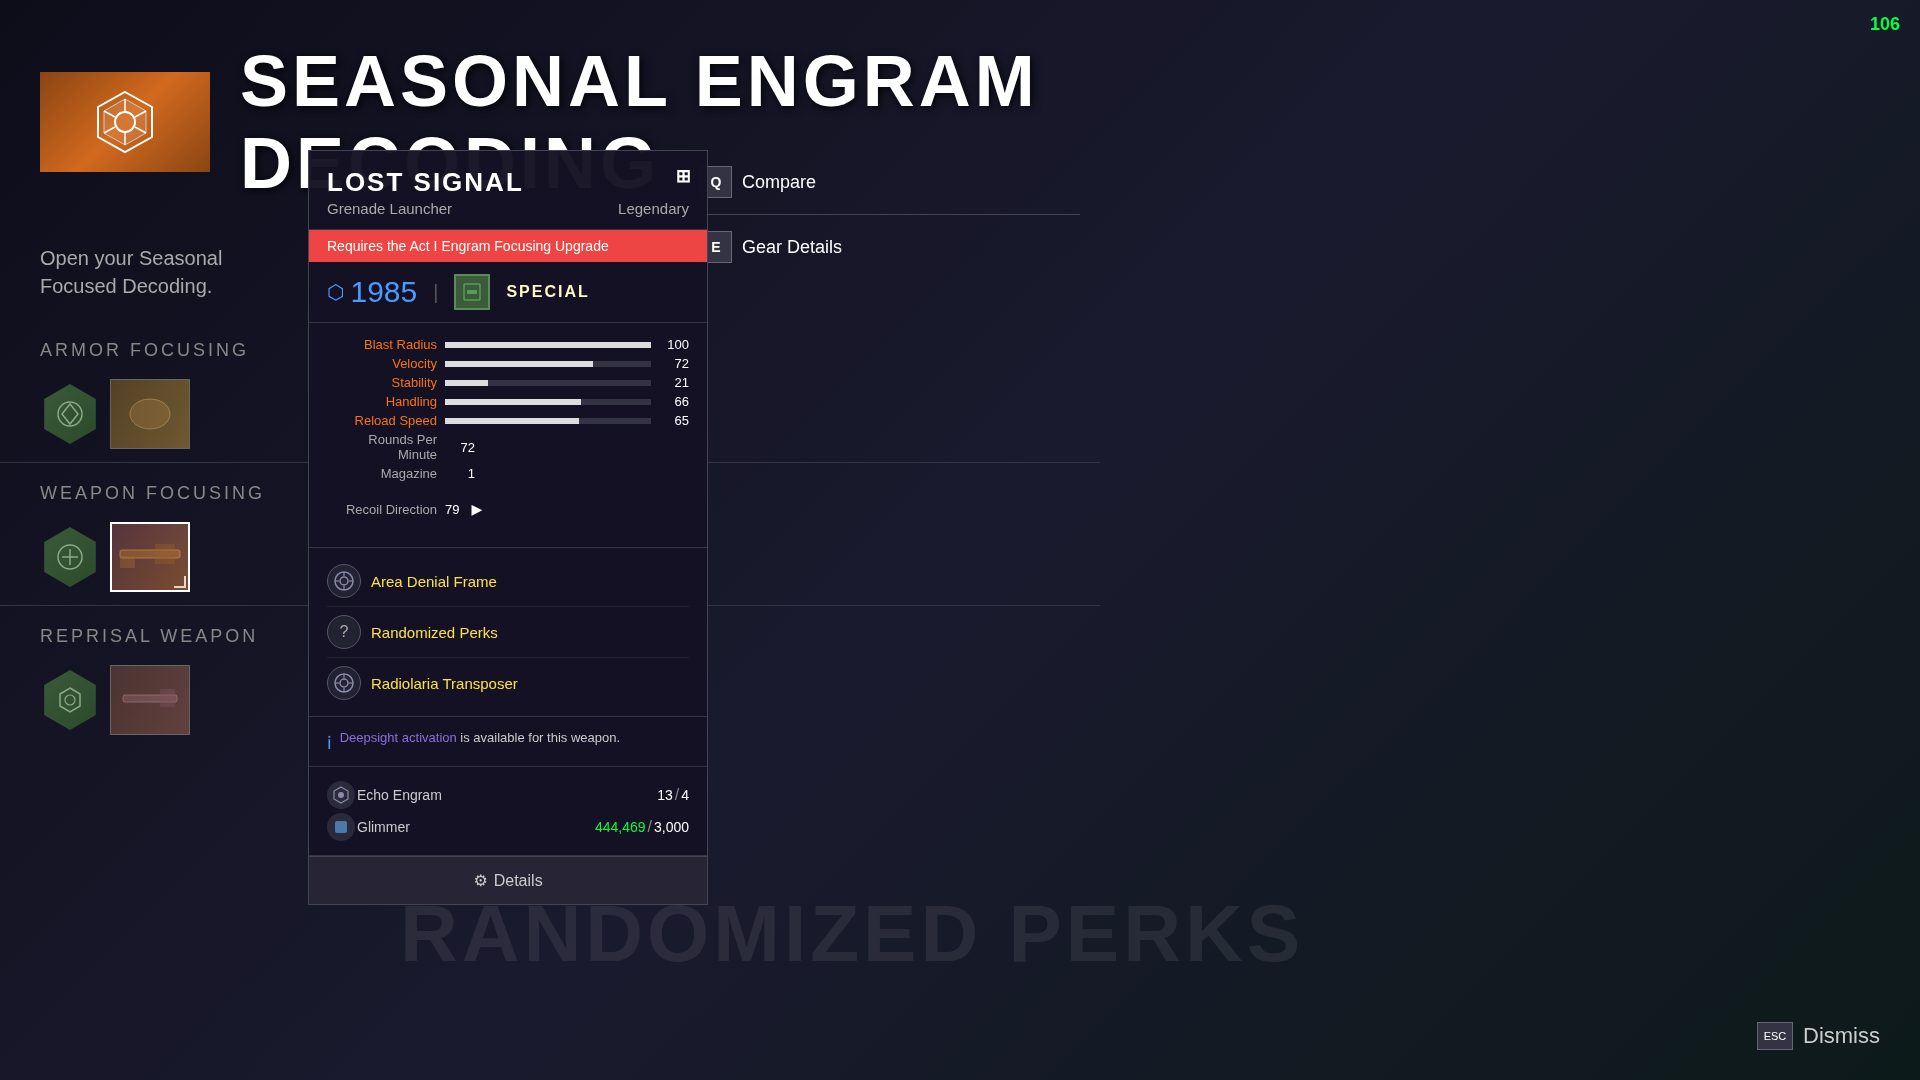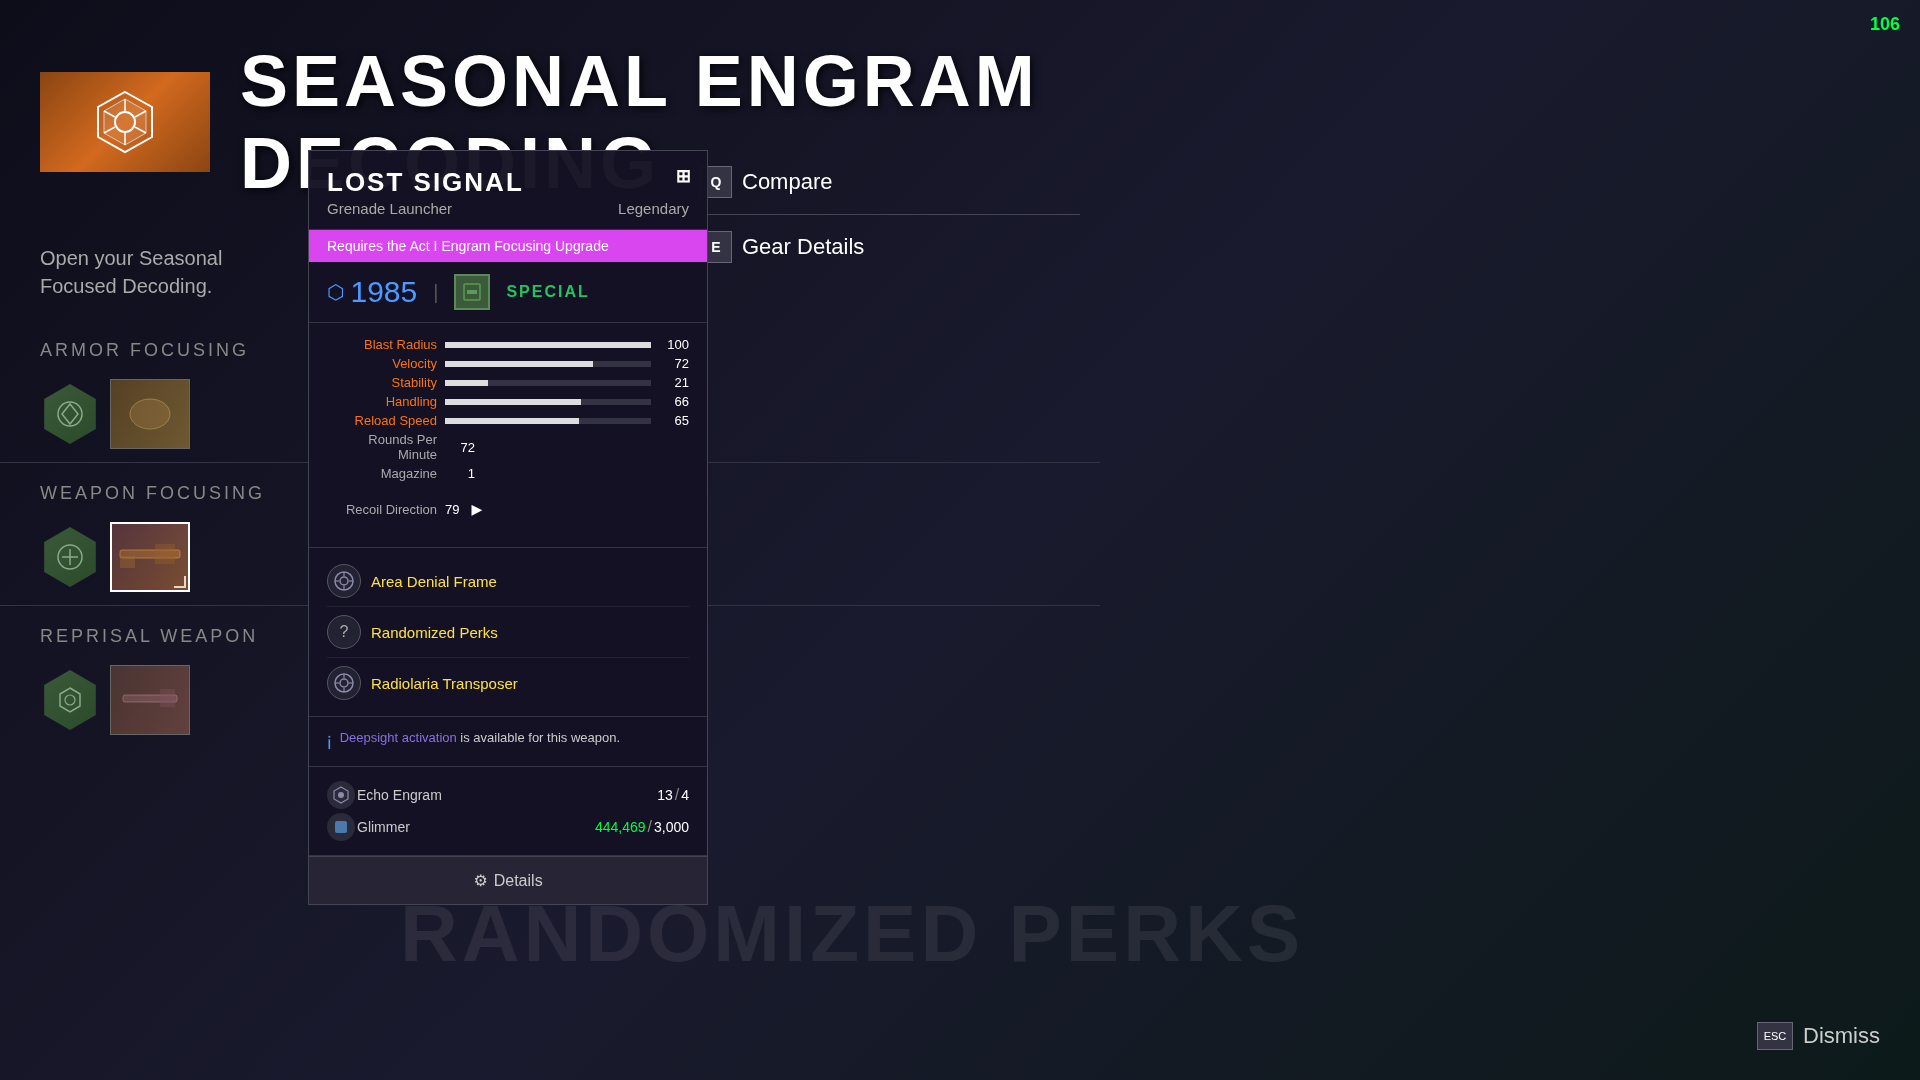--- a/index.html
+++ b/index.html
@@ -188,21 +188,21 @@
       position: absolute;
       top: 14px;
       right: 16px;
       color: #ffffff;
       font-size: 18px;
       font-weight: bold;
     }
 
     
     .upgrade-warning {
-      background: #d946ef;
+      background: #ef4444;
       color: #ffffff;
       padding: 8px 18px;
       font-size: 14px;
     }
 
     
     .power-row {
       display: flex;
       align-items: center;
       padding: 12px 18px;
@@ -238,21 +238,21 @@
       height: 36px;
       background: #3a5a3a;
       border: 2px solid #5a8a5a;
       display: flex;
       align-items: center;
       justify-content: center;
       font-size: 14px;
     }
 
     .slot-label {
-      color: #22c55e;
+      color: #fef9c3;
       font-size: 16px;
       font-weight: bold;
       letter-spacing: 2px;
     }
 
     
     .stats-area {
       padding: 10px 18px;
       border-bottom: 1px solid #333344;
     }
@@ -486,21 +486,21 @@
       display: flex;
       align-items: center;
       justify-content: center;
       color: #ffffff;
       font-size: 14px;
       font-weight: bold;
     }
 
     .right-option-label {
       color: #ffffff;
-      font-size: 22px;
+      font-size: 18px;
     }
 
     .right-divider {
       height: 1px;
       background: #444455;
     }
 
     
     .dismiss-btn {
       position: absolute;

